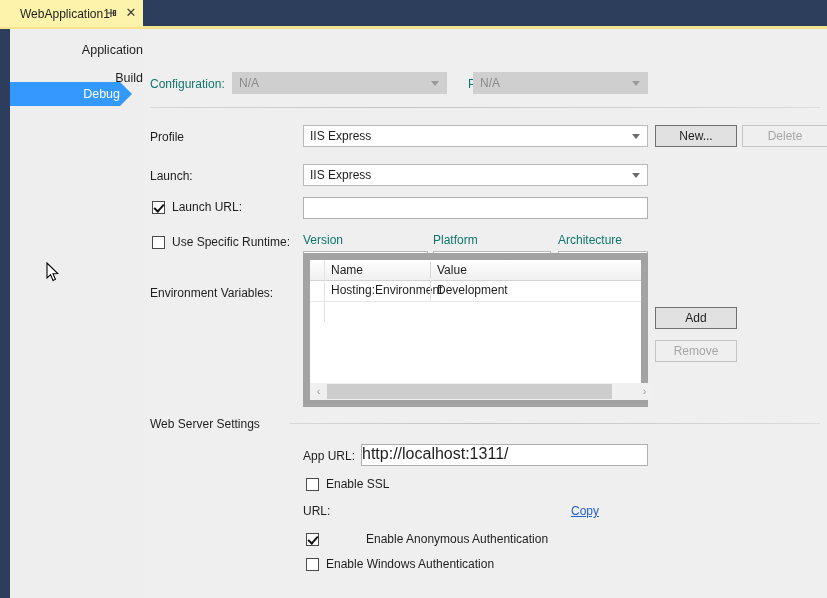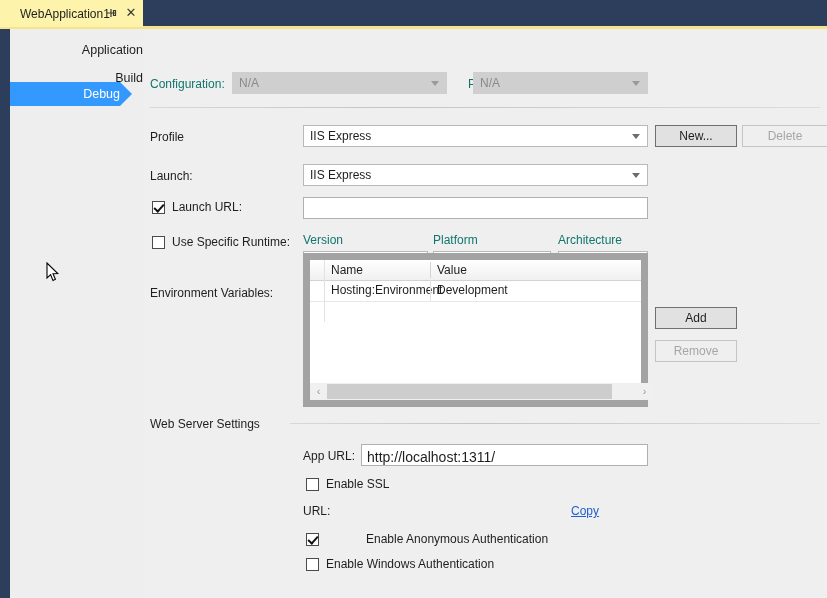--- a/index.html
+++ b/index.html
@@ -91,22 +91,22 @@
     border-left: 4px solid transparent;
     border-right: 4px solid transparent;
     border-top: 5px solid #6d6d6d;
   }
   .combo.disabled .caret { border-top-color: #9a9a9a; }
 
   
   .textbox {
     position: absolute; box-sizing: border-box; height: 22px;
     background: #ffffff; border: 1px solid #b0b0b0;
-    display: flex; align-items: flex-end;
-    padding-left: 5px; font-size: 14px; color: #1e1e1e;
+    display: flex; align-items: flex-start;
+    font-size: 16px; color: #1e1e1e;
   }
 
   
   .btn {
     position: absolute; box-sizing: border-box; height: 22px;
     background: #e1e1e1; border: 1px solid #707070;
     display: flex; align-items: center; justify-content: center;
     font-size: 12px; color: #1e1e1e;
   }
   .btn.disabled { background: #efefef; border-color: #c4c4c4; color: #a6a6a6; }

